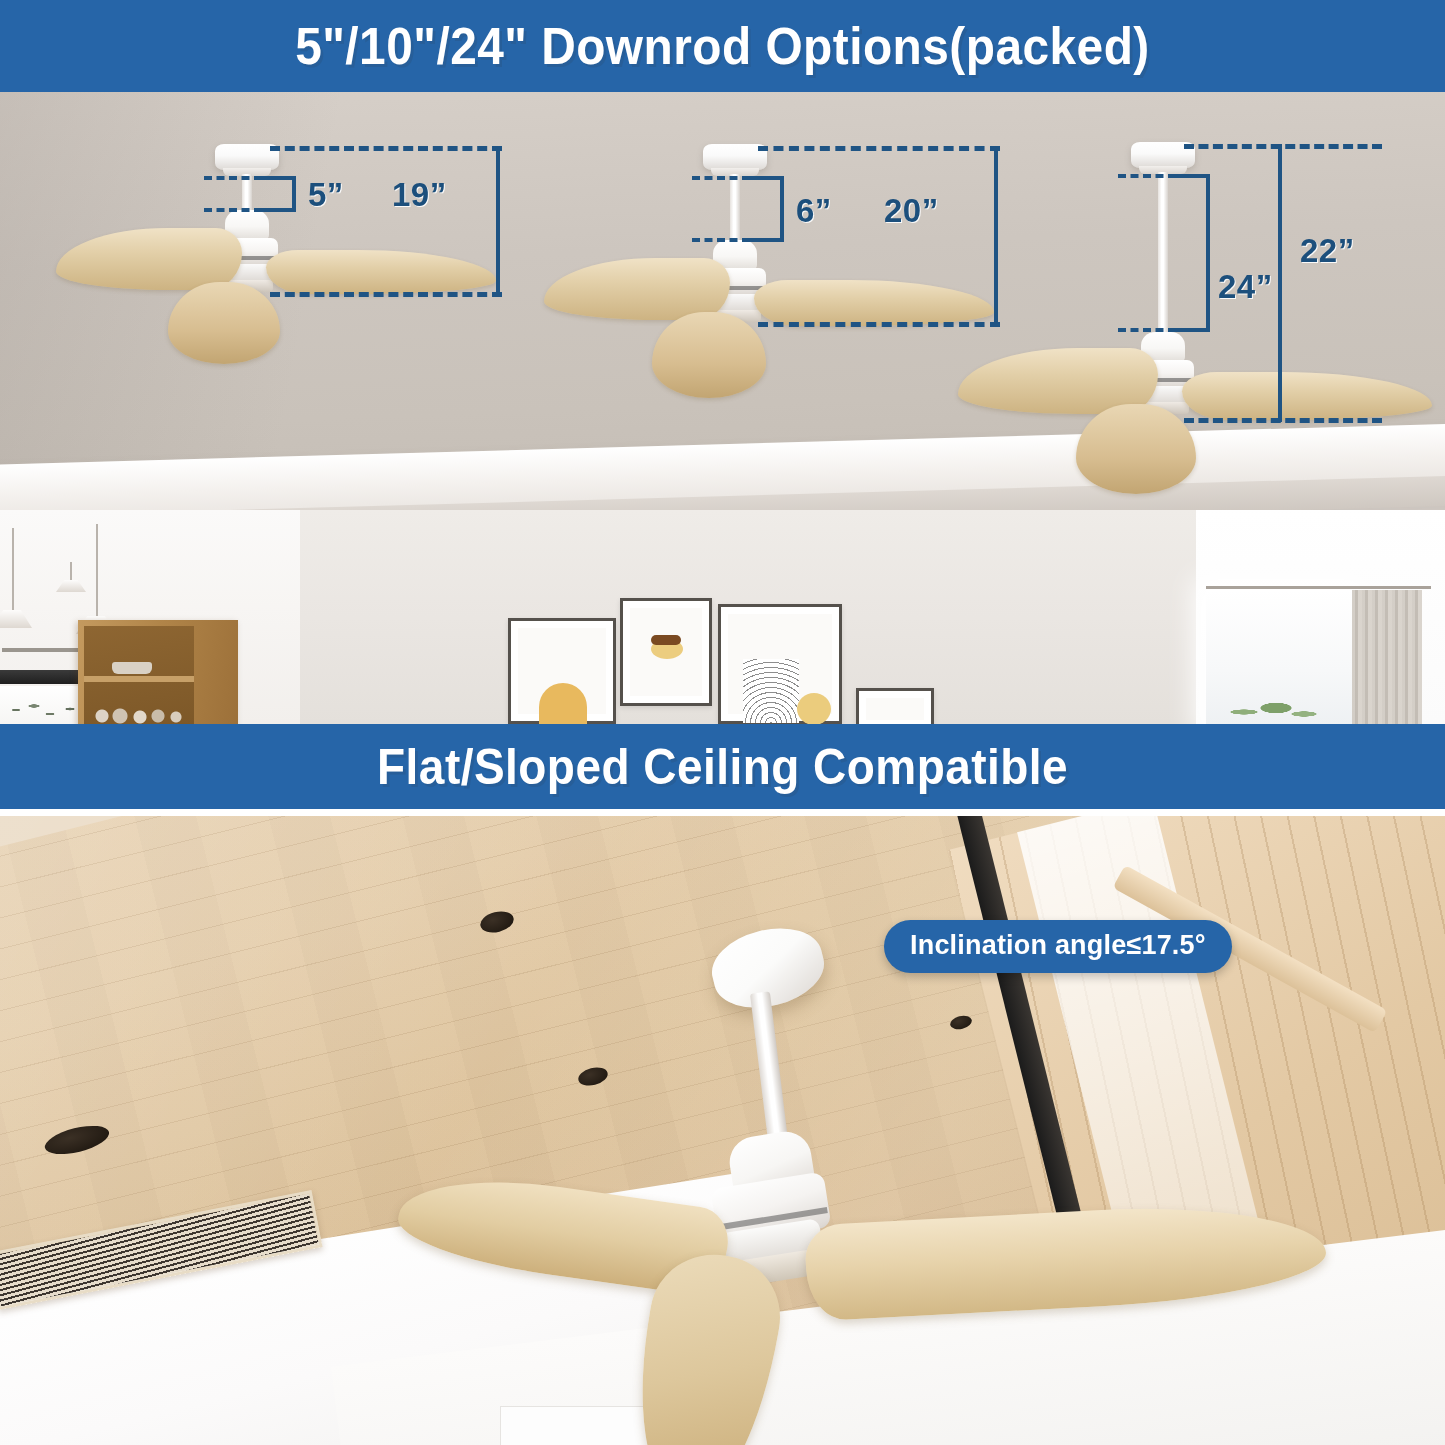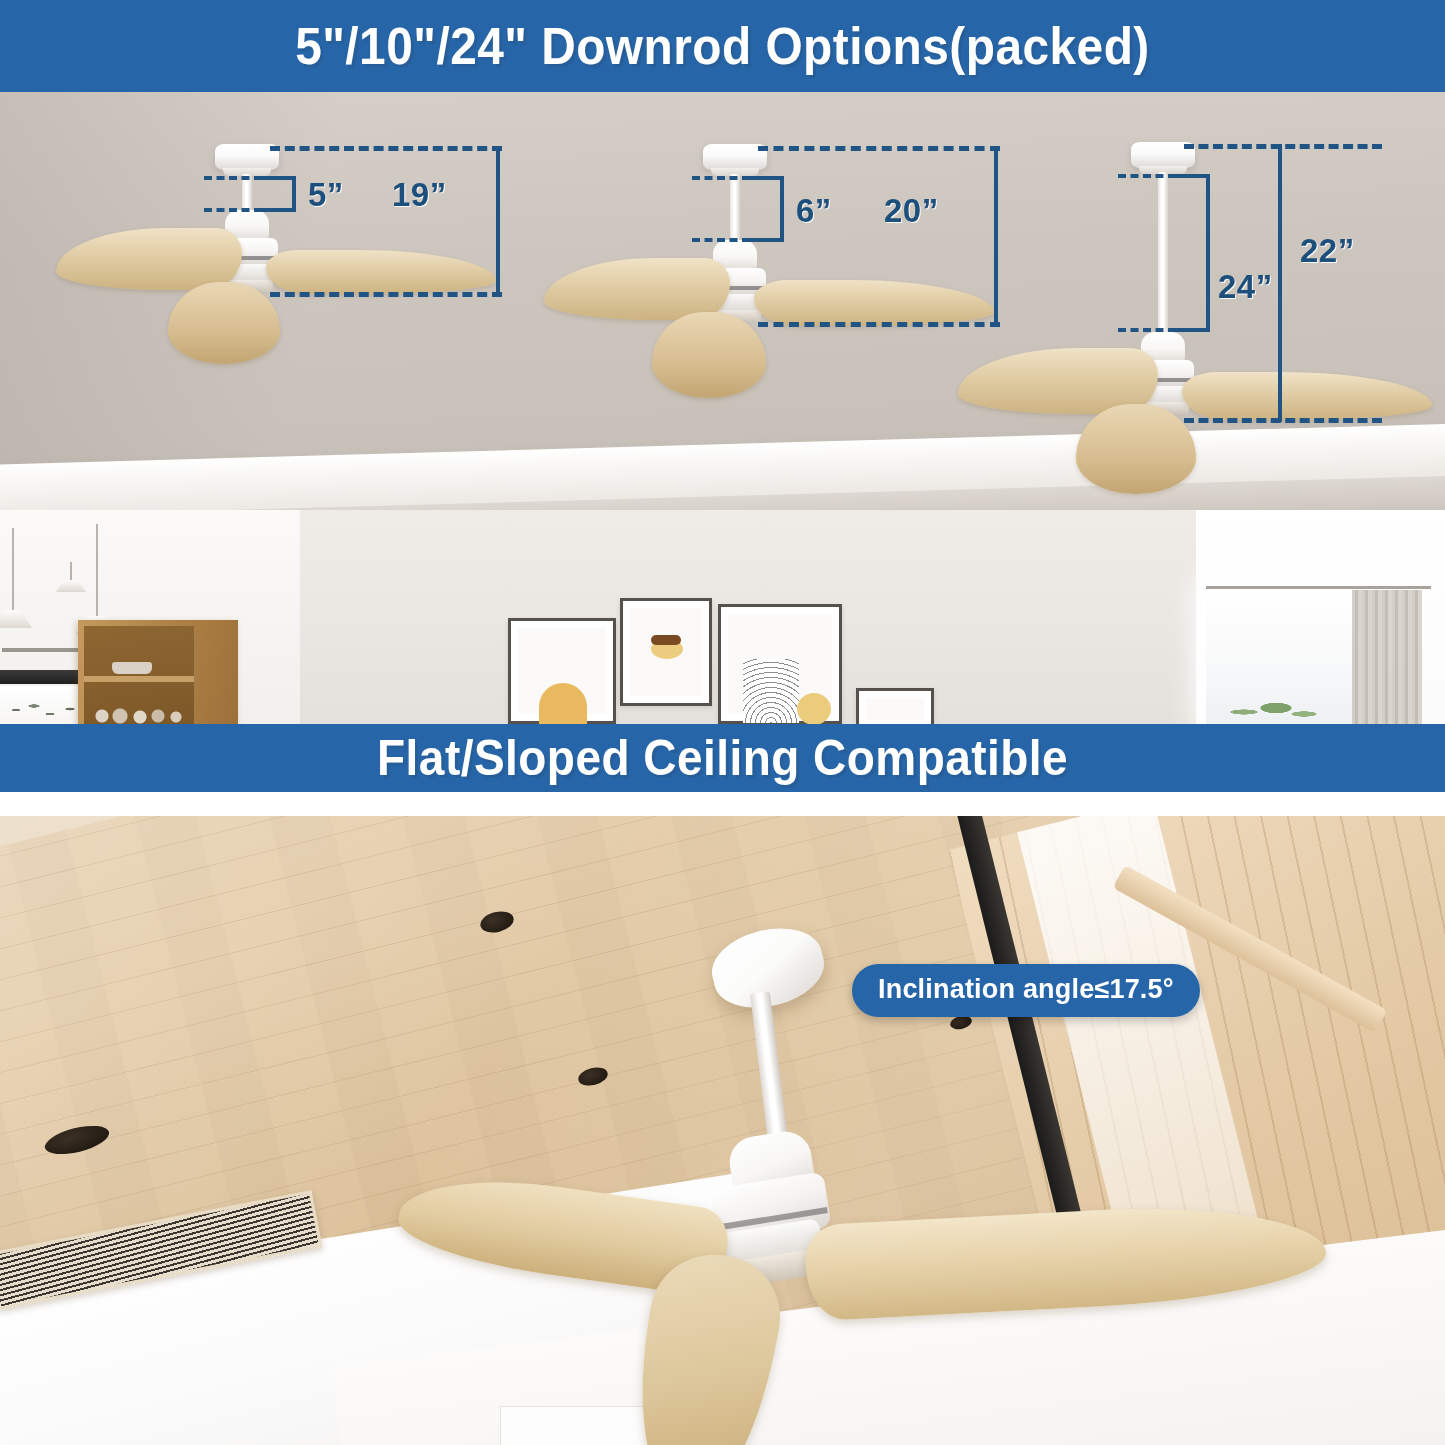--- a/index.html
+++ b/index.html
@@ -24,21 +24,21 @@
     color:#ffffff;
     font-weight:bold;
     letter-spacing:0.5px;
     text-shadow:3px 3px 0 rgba(40,90,140,0.55);
     white-space:nowrap;
     font-stretch:condensed;
     transform:scaleX(0.92);
   }
   #banner-top { top:0; height:92px; }
   #banner-top .banner-text { font-size:52px; }
-  #banner-mid { top:724px; height:68px; }
+  #banner-mid { top:724px; height:85px; }
   #banner-mid .banner-text { font-size:50px; }
 
   
   #scene-top {
     position:absolute; left:0; top:92px;
     width:1445px; height:632px;
     overflow:hidden;
     background:#cfc8c2;
   }
   
@@ -607,17 +607,17 @@
       <div class="bmotor-top" style="left:730px; top:318px;"></div>
       <div class="bmotor-body" style="left:714px; top:364px;"></div>
       <div class="bmotor-ring" style="left:714px; top:400px;"></div>
       <div class="bmotor-base" style="left:718px; top:410px;"></div>
       <div class="bhub" style="left:718px; top:440px;"></div>
       <div class="bblade" id="bblade-right" style="left:806px; top:396px;"></div>
       <div class="bblade" id="bblade-left" style="left:398px; top:372px;"></div>
       <div class="bblade" id="bblade-down" style="left:640px; top:438px;"></div>
     </div>
 
-    <div id="badge-inclination" style="left:852px; top:912px; top:104px;margin-top:44px;">Inclination angle≤17.5°</div>
+    <div id="badge-inclination" style="left:884px; top:912px; top:104px;">Inclination angle≤17.5°</div>
 
   </div>
 
 </div>
 
 </body></html>

